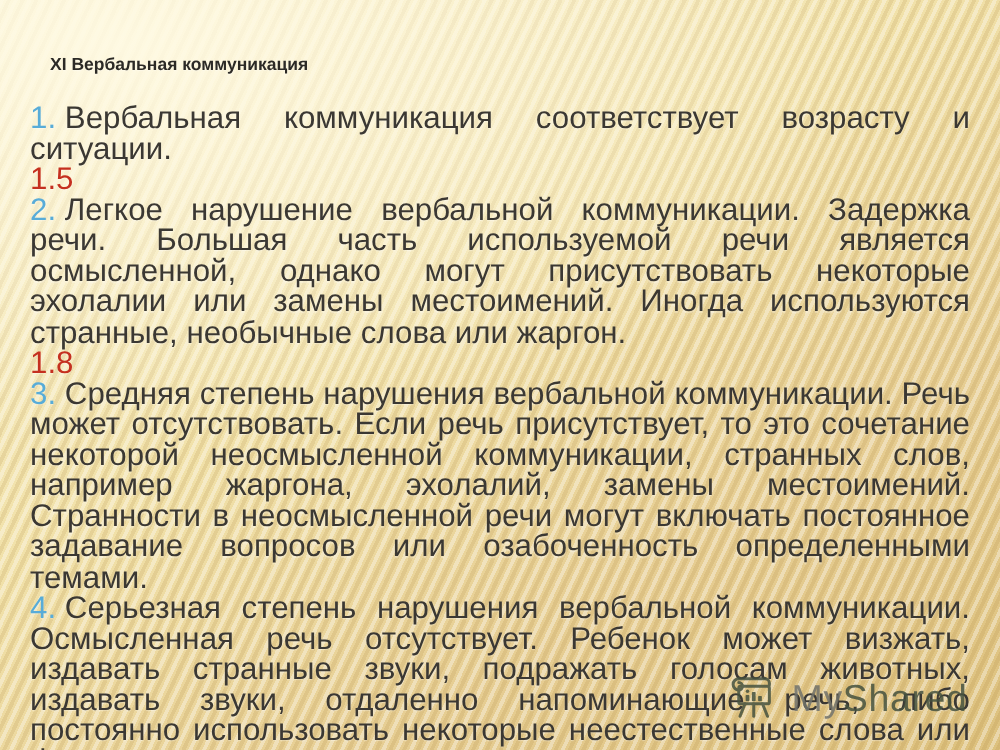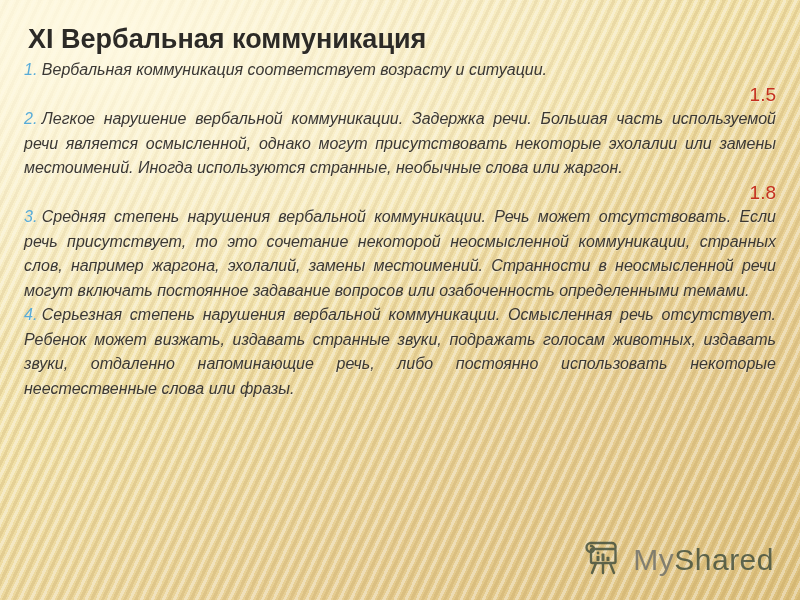--- a/index.html
+++ b/index.html
@@ -31,37 +31,36 @@
         var(--stripe-dark) 5px 8px,
         rgba(255,255,255,0) 8px 10px),
       linear-gradient(148deg, var(--bg-light) 0%, var(--bg-mid) 42%, var(--bg-deep) 72%, var(--bg-dark) 100%);
   }
   .content{
     position:absolute;left:0;top:0;right:0;
     padding:20px 24px 0 24px;
     text-shadow:0 1px 1px rgba(255,255,255,.35);
   }
   .title{
-    margin:4px;
-    font-size:27px;line-height:30px;font-weight:bold;
+    margin:16px;
+    font-size:14px;line-height:30px;font-weight:bold;
     color:var(--title);
   }
   .para{
     margin:0;
-    font-style:italic;font-size:16px;line-height:24.5px;
+    font-size:25px;line-height:24.5px;
     color:var(--text);
     text-align:justify;text-align-last:left;
     -moz-text-align-last:left;
   }
   .marker{color:var(--accent-blue);margin-right:.28em;}
   .rating{
     margin:0;
-    font-style:normal;font-size:19px;line-height:24.5px;
+    font-style:normal;font-size:25px;line-height:24.5px;
     color:var(--accent-red);
-    text-align:right;
   }
   .watermark{
     position:absolute;right:26px;bottom:20px;
     display:flex;align-items:center;gap:10px;
     opacity:.85;
   }
   .wm-text{font-size:30px;letter-spacing:.5px;line-height:1;}
   .wm-my{color:var(--logo-gray);}
   .wm-shared{color:var(--logo-green);}
   .wm-icon{display:block;}

